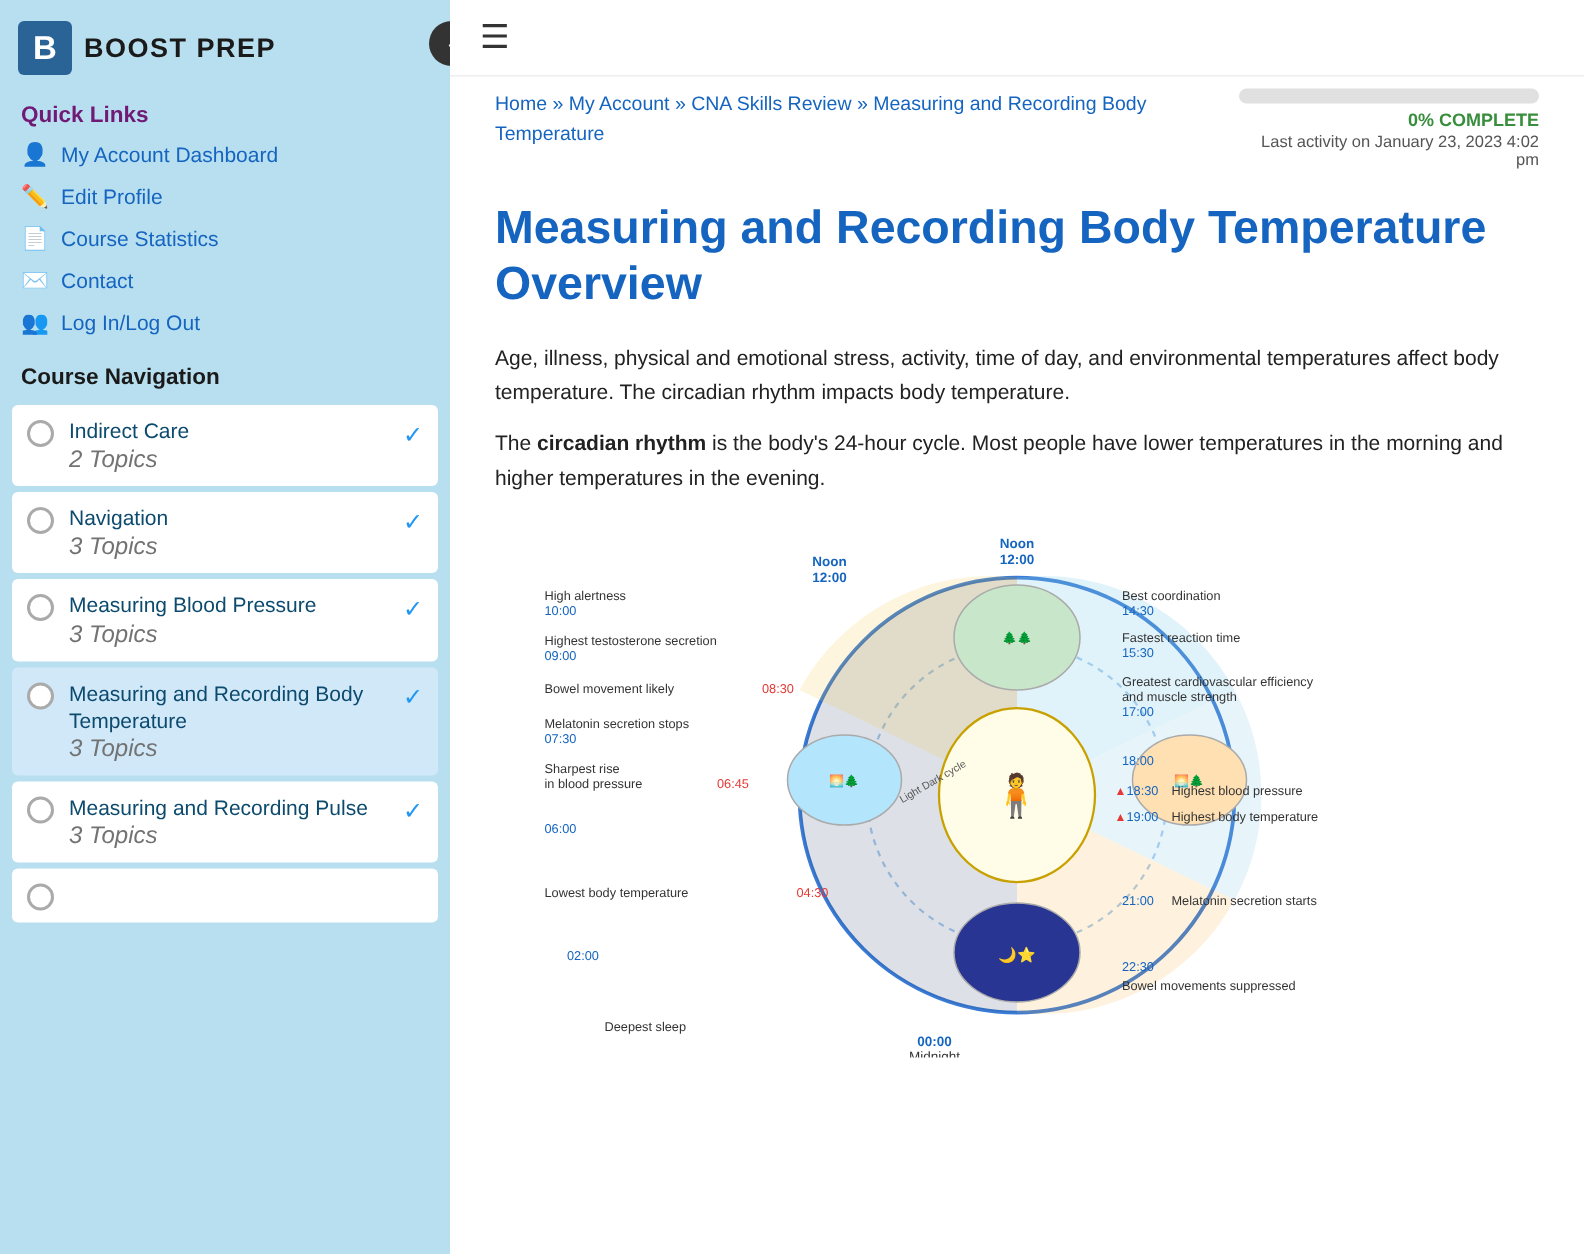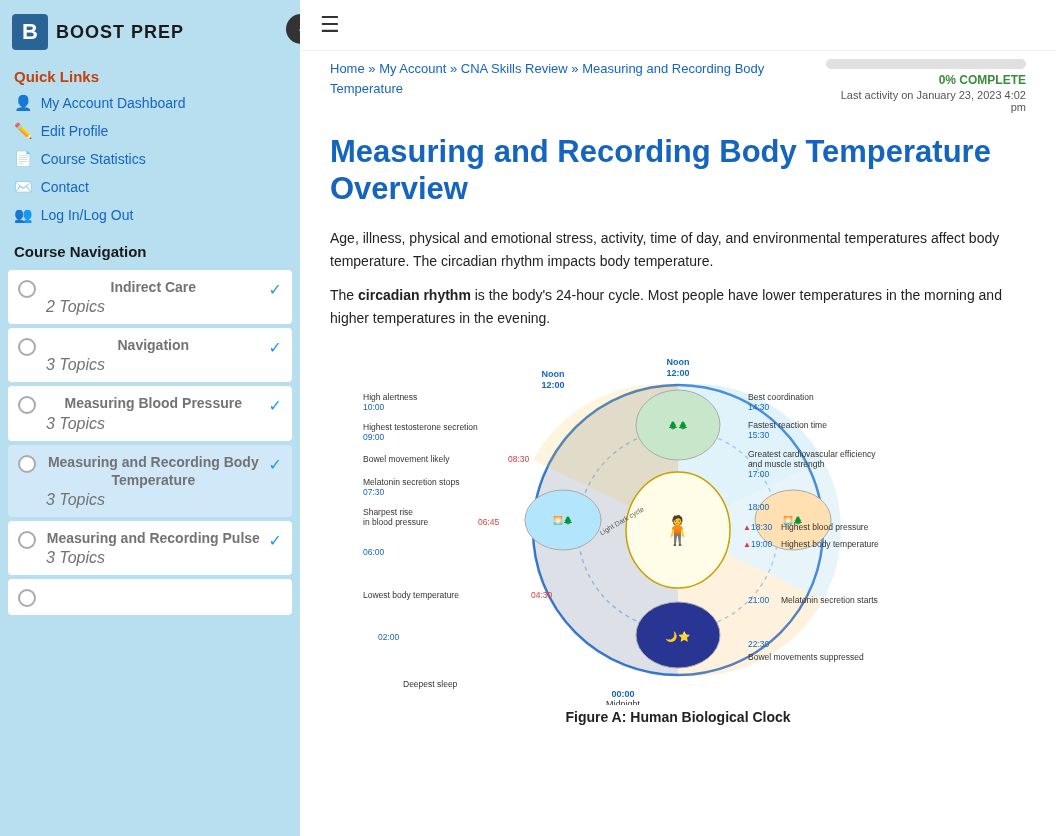--- a/index.html
+++ b/index.html
@@ -57,21 +57,21 @@
       justify-content: center;
       cursor: pointer;
       z-index: 10;
       color: #fff;
       font-size: 14px;
     }
 
     .section-label {
       font-weight: bold;
       font-size: 15px;
-      color: #c2410c;
+      color: #701a75;
       padding: 8px 14px 4px 14px;
     }
 
     .quick-link-item {
       display: flex;
       align-items: center;
       padding: 5px 14px;
       cursor: pointer;
       color: #1565c0;
       font-size: 14px;
@@ -114,25 +114,24 @@
       border: 2px solid #aaa;
       background: #fff;
       margin-right: 10px;
       margin-top: 2px;
       flex-shrink: 0;
     }
 
     .nav-item-text { flex: 1; }
 
     .nav-item-title {
-      font-weight: bold;
+      font-weight: normal;
       font-size: 14px;
-      color: #737373;
+      color: #0c4a6e;
       line-height: 1.3;
-      text-align: center;
     }
 
     .nav-item-subtitle {
       font-size: 16px;
       color: #737373;
       margin-top: 2px;
       font-style: italic;
     }
 
     .nav-item-chevron {
@@ -466,16 +465,15 @@
 
         <text x="395" y="258" text-anchor="start" font-size="8.5" fill="#1565c0">21:00</text>
         <text x="428" y="258" text-anchor="start" font-size="8.5" fill="#333">Melatonin secretion starts</text>
 
         <text x="395" y="302" text-anchor="start" font-size="8.5" fill="#1565c0">22:30</text>
         <text x="395" y="315" text-anchor="start" font-size="8.5" fill="#333">Bowel movements suppressed</text>
 
         <text x="325" y="20" text-anchor="middle" font-size="9" fill="#1565c0" font-weight="bold">Noon</text>
         <text x="325" y="31" text-anchor="middle" font-size="9" fill="#1565c0" font-weight="bold">12:00</text>
       </svg>
-      <div class="figure-caption">Figure A: Human Biological Clock</div>
     </div>
   </div>
 </div>
 
 </body></html>

